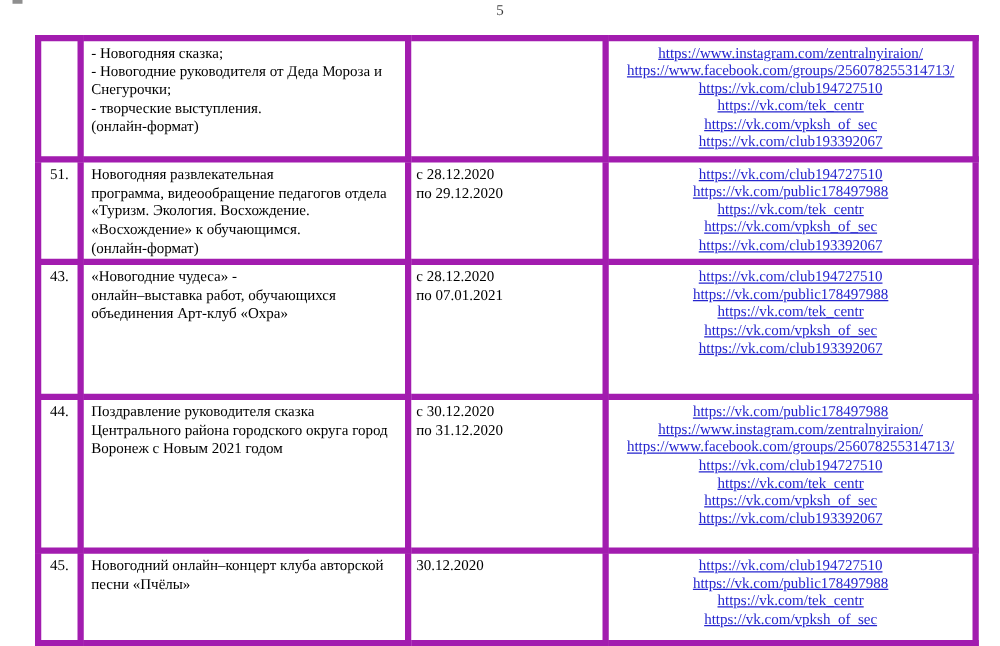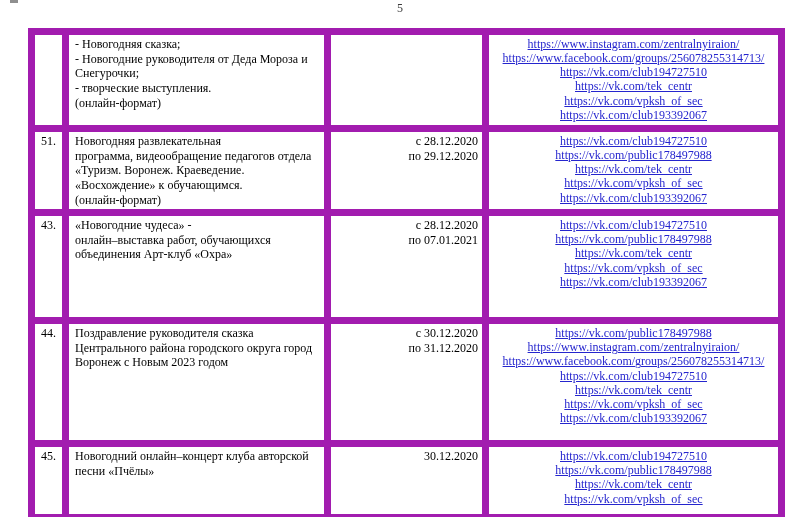--- a/index.html
+++ b/index.html
@@ -19,38 +19,38 @@
   .edge-artifact{
     position:absolute;left:10px;top:0;width:8px;height:3px;background:#8f8f8f;
   }
   table.doc-table{
     position:absolute;left:28px;top:28px;
     width:750px;
     border-collapse:collapse;
     table-layout:fixed;
   }
   .doc-table td{
-    border:7px solid #a21caf;
+    border:5px solid #a21caf;
     vertical-align:top;
     padding:2px 4px;
     font-size:12px;
     line-height:1.22;
   }
   .doc-table col.c-num{width:34px;}
   .doc-table col.c-act{width:262px;}
   .doc-table col.c-date{width:158px;}
   .doc-table col.c-links{width:296px;}
   .doc-table tr:nth-child(1){height:97px;}
   .doc-table tr:nth-child(2){height:80px;}
   .doc-table tr:nth-child(3){height:108px;}
   .doc-table tr:nth-child(4){height:123px;}
   .doc-table tr:nth-child(5){height:74px;}
   td.cell-num{text-align:center;}
   td.cell-act{text-align:left;padding-left:6px;}
-  td.cell-date{text-align:right;}
+  td.cell-date{text-align:left;}
   td.cell-links{text-align:center;}
   a.doclink{
     color:var(--link-color,#2525CE);
     text-decoration:underline;
     display:inline;
     font-size:12px;
     line-height:1.18;
   }
   td.cell-links div{line-height:1.18;}
 </style>
@@ -88,21 +88,21 @@
           <div><a class="doclink" href="#">https://vk.com/club193392067</a></div>
         </td>
       </tr>
       <tr>
         <td class="cell-num">
           <div>51.</div>
         </td>
         <td class="cell-act">
           <div>Новогодняя развлекательная</div>
           <div>программа, видеообращение педагогов отдела</div>
-          <div>«Туризм. Воронеж. Краеведение.</div>
+          <div>«Туризм. Экология. Восхождение.</div>
           <div>«Восхождение» к обучающимся.</div>
           <div>(онлайн-формат)</div>
         </td>
         <td class="cell-date">
           <div>с 28.12.2020</div>
           <div>по 29.12.2020</div>
         </td>
         <td class="cell-links">
           <div><a class="doclink" href="#">https://vk.com/club194727510</a></div>
           <div><a class="doclink" href="#">https://vk.com/public178497988</a></div>
@@ -132,21 +132,21 @@
           <div><a class="doclink" href="#">https://vk.com/club193392067</a></div>
         </td>
       </tr>
       <tr>
         <td class="cell-num">
           <div>44.</div>
         </td>
         <td class="cell-act">
           <div>Поздравление руководителя сказка</div>
           <div>Центрального района городского округа город</div>
-          <div>Воронеж с Новым 2023 годом</div>
+          <div>Воронеж с Новым 2021 годом</div>
         </td>
         <td class="cell-date">
           <div>с 30.12.2020</div>
           <div>по 31.12.2020</div>
         </td>
         <td class="cell-links">
           <div><a class="doclink" href="#">https://vk.com/public178497988</a></div>
           <div><a class="doclink" href="#">https://www.instagram.com/zentralnyiraion/</a></div>
           <div><a class="doclink" href="#">https://www.facebook.com/groups/256078255314713/</a></div>
           <div><a class="doclink" href="#">https://vk.com/club194727510</a></div>

